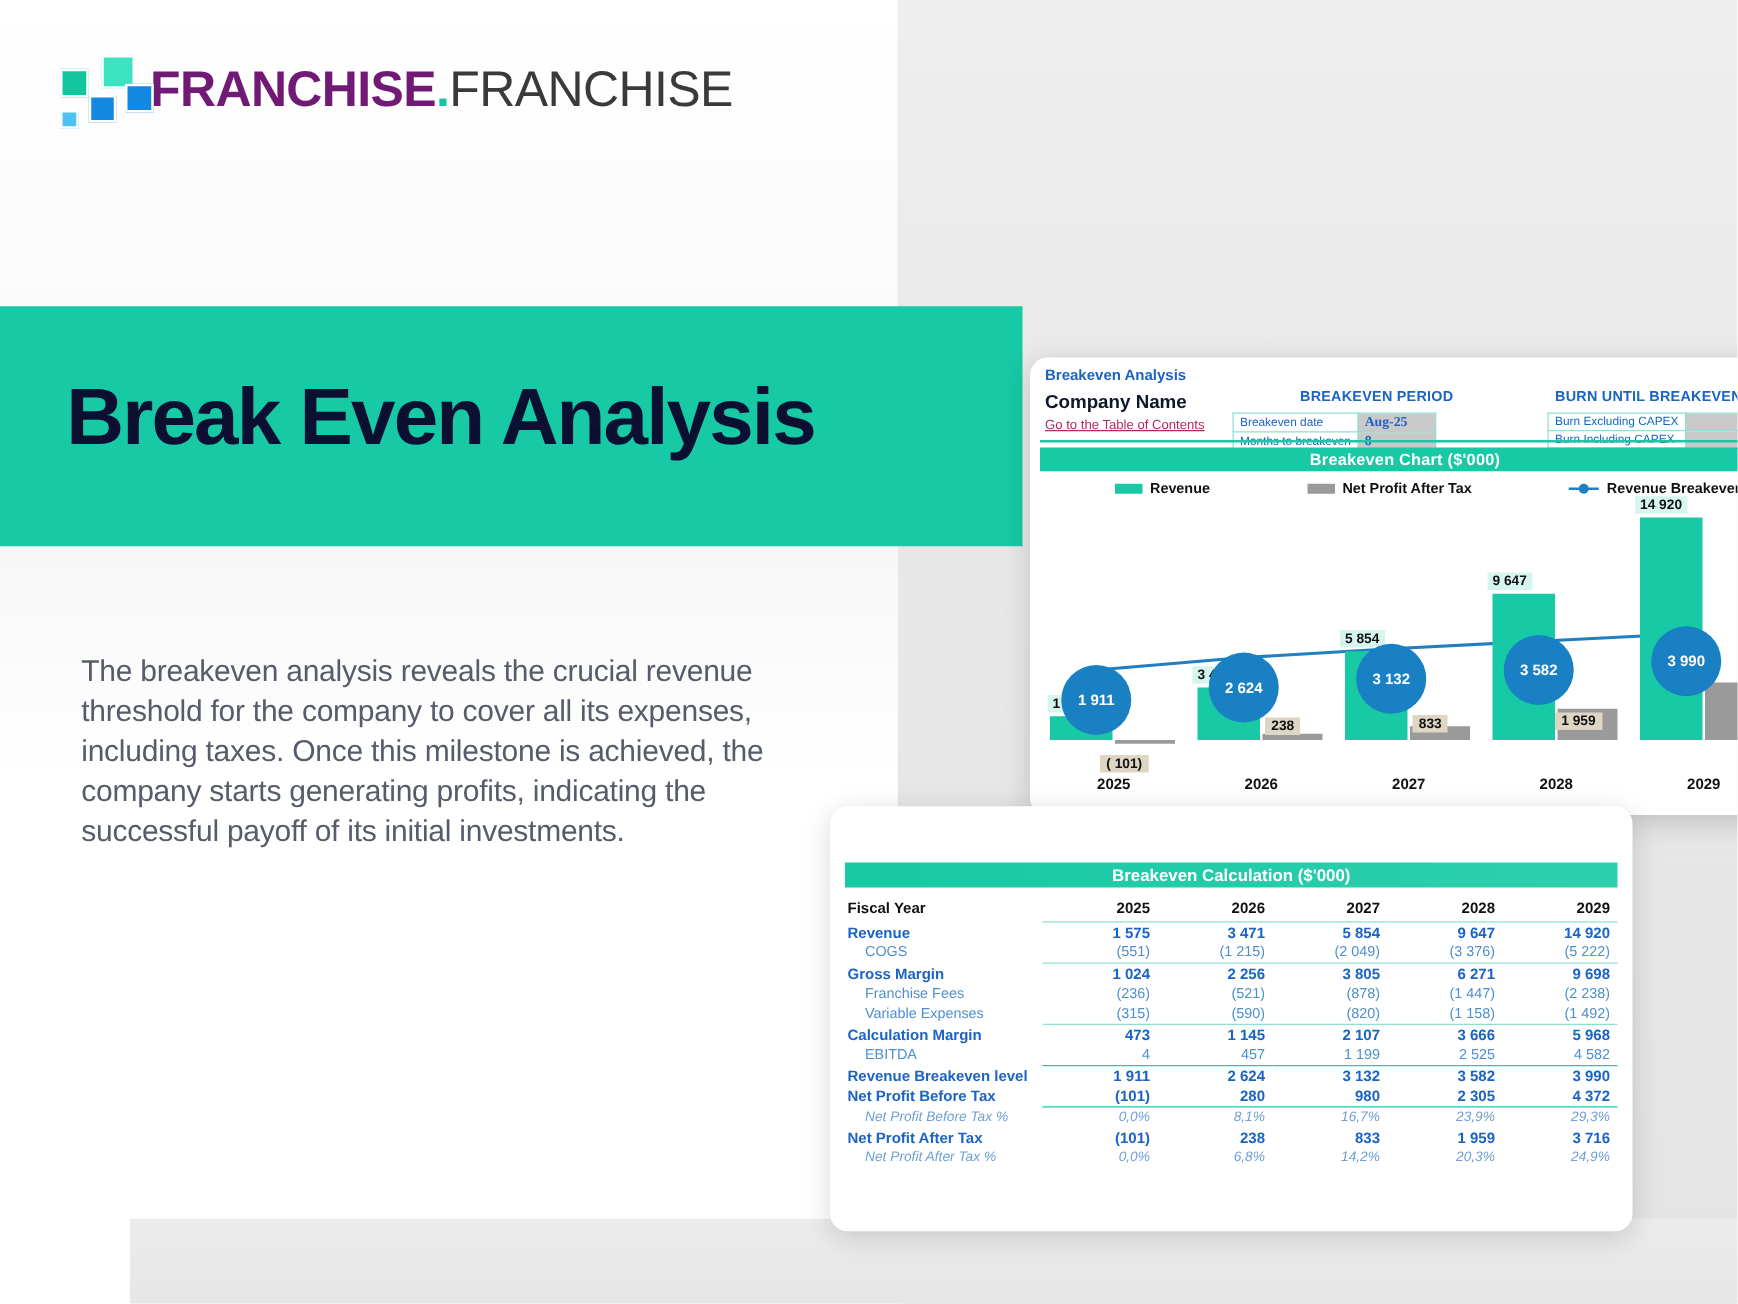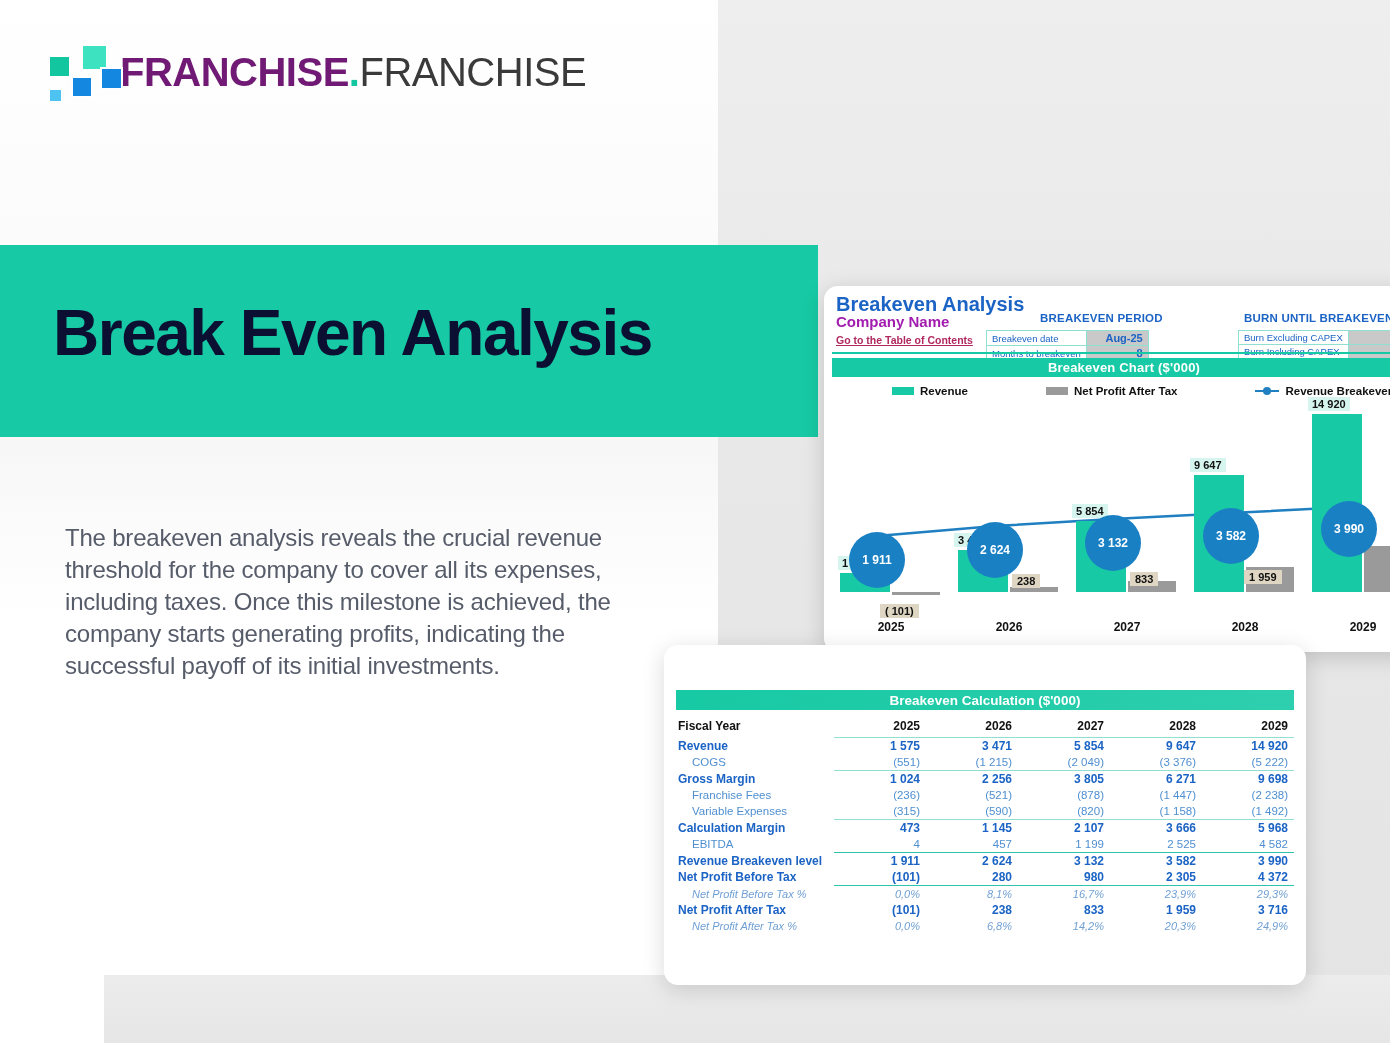--- a/index.html
+++ b/index.html
@@ -60,42 +60,43 @@
 
   
   .chart-card{
     position:absolute;left:824px;top:286px;width:600px;height:366px;
     background:#ffffff;border-radius:14px;
     box-shadow:0 5px 22px rgba(0,0,0,0.17);
     overflow:hidden;
   }
   .sheet-head{position:relative;height:72px;}
   .sheet-title{
-    position:absolute;left:12px;top:7px;font-size:20px;font-weight:bold;color:#1b63c4;
+    position:absolute;left:12px;top:7px;font-size:12px;font-weight:bold;color:#1b63c4;
   }
   .sheet-sub{
-    position:absolute;left:12px;top:27px;font-size:15px;font-weight:bold;color:#a21caf;text-align:center;
+    position:absolute;left:12px;top:27px;font-size:15px;font-weight:bold;color:#0f172a;text-align:center;
   }
   .sheet-toc{
-    position:absolute;left:12px;top:48px;font-size:10.5px;font-weight:bold;color:#b0295f;
+    position:absolute;left:12px;top:48px;font-size:10.5px;font-weight:normal;color:#b0295f;
     text-decoration:underline;
   }
   .grp-label{
     position:absolute;font-size:11.5px;font-weight:bold;color:#1b63c4;
     letter-spacing:0.2px;white-space:nowrap;
   }
   .minitable{position:absolute;border:1px solid #2ec4b0;border-collapse:collapse;}
   .minitable td{
     border:1px solid #8fdfd2;font-size:9.5px;color:#1b63c4;
     padding:1px 5px;height:14px;box-sizing:border-box;
   }
   .minitable td.k{text-align:left;background:#ffffff;}
   .minitable td.v{
-    text-align:right;background:#c9c9c9;font-weight:bold;font-size:11px;
+    text-align:left;background:#c9c9c9;font-weight:bold;font-size:11px;
     min-width:62px;
+    font-family:Liberation Serif, serif;
   }
   .sheet-rule{
     position:absolute;left:8px;top:66px;width:584px;height:2px;background:#17c9a4;
   }
   .chart-band{
     position:absolute;left:8px;top:72px;width:584px;height:19px;
     background:#17c9a4;color:#ffffff;font-size:13px;font-weight:bold;
     display:flex;align-items:center;justify-content:center;letter-spacing:0.2px;
   }
   .legend{

